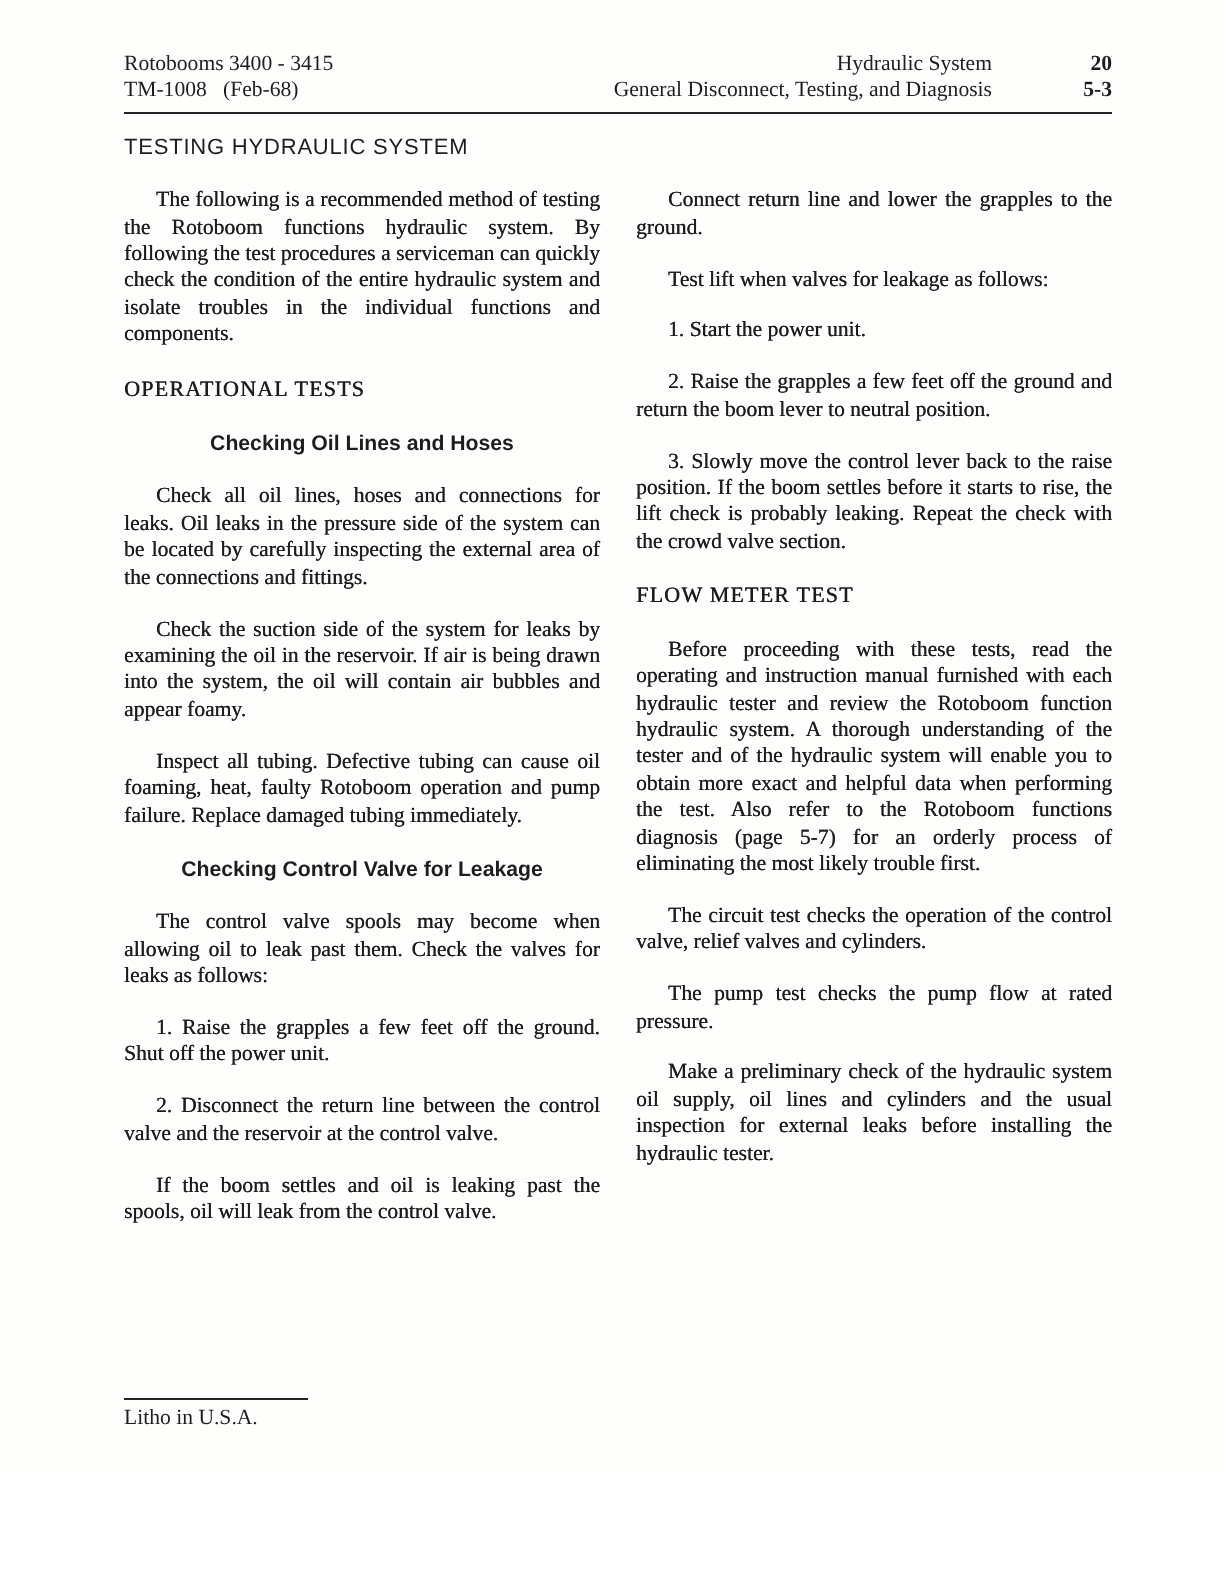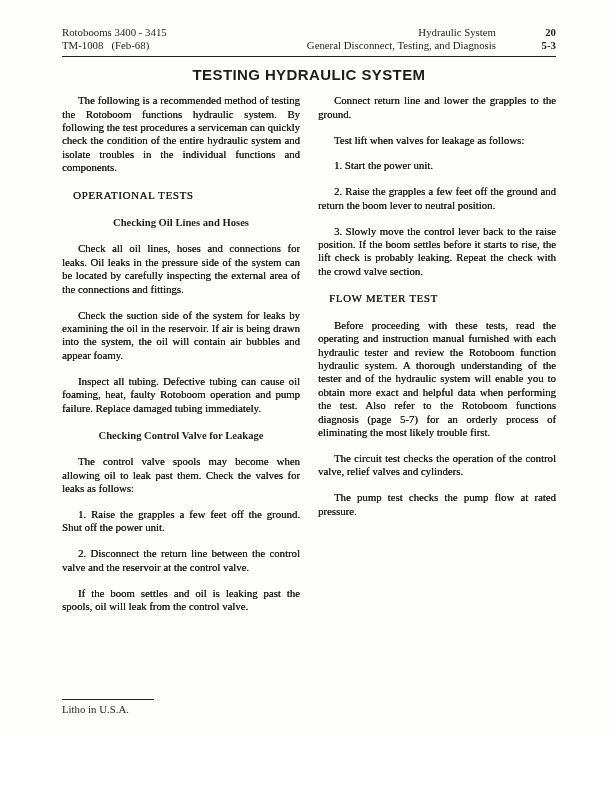--- a/index.html
+++ b/index.html
@@ -42,24 +42,24 @@
     font-weight: bold;
   }
   .hdr-rule {
     border: none;
     border-top: 1.8px solid #222;
     margin: 3px 0 0 0;
   }
   
   .doc-title {
     font-family: "Liberation Sans", "DejaVu Sans", sans-serif;
-    font-weight: bold;
-    font-size: 15px;
+    font-weight: normal;
+    font-size: 11px;
     letter-spacing: 0.4px;
-    text-align: center;
+    text-align: left;
     margin: 11px 0 13px 0;
   }
   
   .columns {
     display: flex;
     gap: 18px;
   }
   .col {
     flex: 1 1 0;
     min-width: 0;
@@ -68,25 +68,25 @@
     margin: 0 0 12.5px 0;
     text-align: justify;
     text-indent: 16px;
     text-shadow: 0.15px 0 0 currentColor;
   }
   .caps-heading {
     font-family: "Liberation Serif", "DejaVu Serif", serif;
     font-weight: normal;
     font-size: 11px;
     letter-spacing: 0.6px;
-    margin: 14px 0 13px 11px;
+    margin: 14px 0 13px 0;
     text-shadow: 0.25px 0 0 currentColor;
   }
   .sub-heading {
-    font-family: Liberation Serif, serif;
+    font-family: Liberation Sans, sans-serif;
     font-weight: bold;
     font-size: 10.6px;
     text-align: center;
     margin: 14px 0 13px 0;
   }
   
   .ftr {
     position: absolute;
     left: 62px;
     bottom: 20px;
@@ -142,20 +142,21 @@
     <section class="col">
       <p>Connect return line and lower the grapples to the ground.</p>
       <p>Test lift when valves for leakage as follows:</p>
       <p>1.  Start the power unit.</p>
       <p>2.  Raise the grapples a few feet off the ground and return the boom lever to neutral position.</p>
       <p>3.  Slowly move the control lever back to the raise position. If the boom settles before it starts to rise, the lift check is probably leaking. Repeat the check with the crowd valve section.</p>
       <h2 class="caps-heading">FLOW METER TEST</h2>
       <p>Before proceeding with these tests, read the operating and instruction manual furnished with each hydraulic tester and review the Rotoboom function hydraulic system. A thorough understanding of the tester and of the hydraulic system will enable you to obtain more exact and helpful data when performing the test. Also refer to the Rotoboom functions diagnosis (page 5-7) for an orderly process of eliminating the most likely trouble first.</p>
       <p>The circuit test checks the operation of the control valve, relief valves and cylinders.</p>
       <p>The pump test checks the pump flow at rated pressure.</p>
+      <p>Make a preliminary check of the hydraulic system oil supply, oil lines and cylinders and the usual inspection for external leaks before installing the hydraulic tester.</p>
     </section>
 
   </main>
 
   <footer class="ftr">
     <hr class="ftr-rule">
     <div>Litho in U.S.A.</div>
   </footer>
 
 </div>

